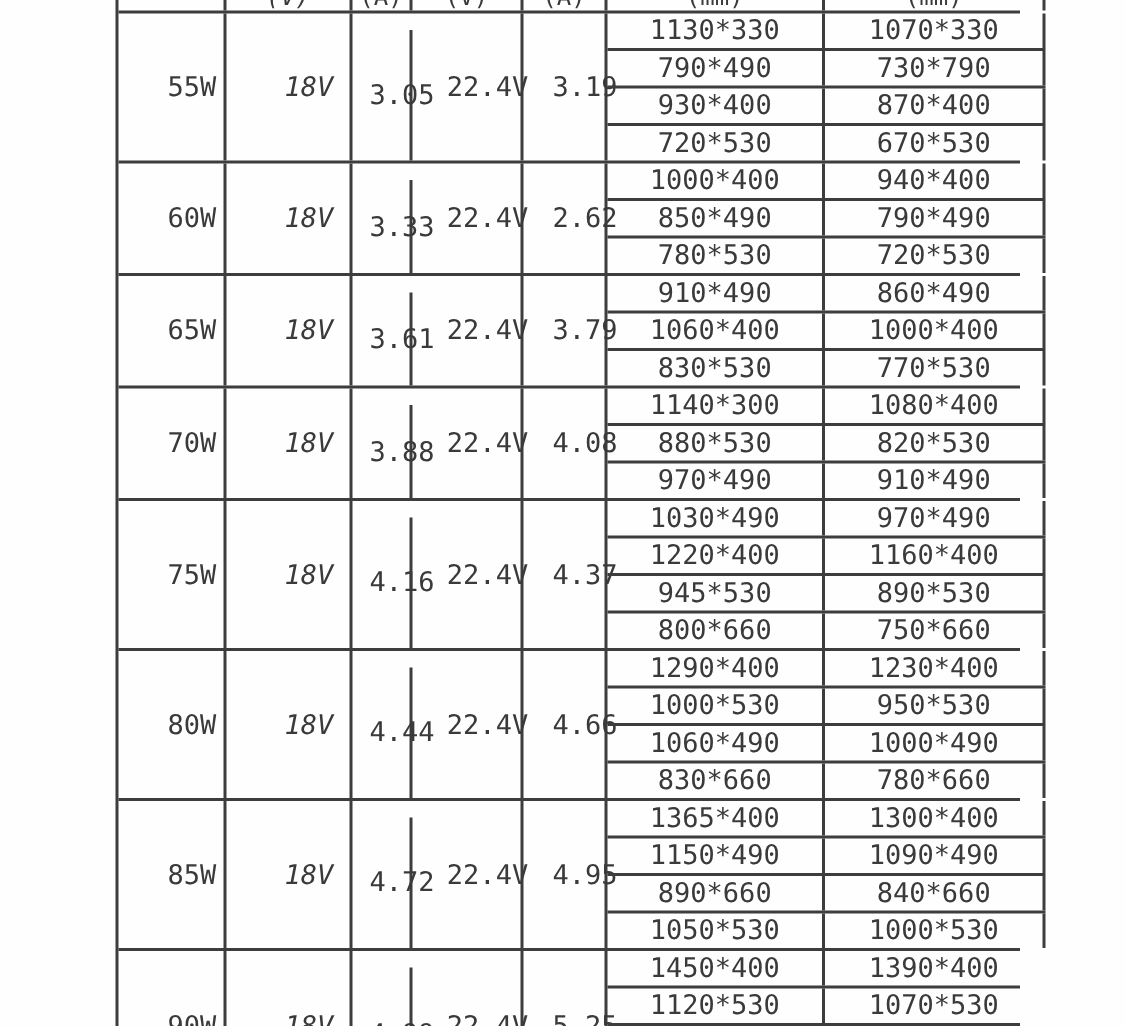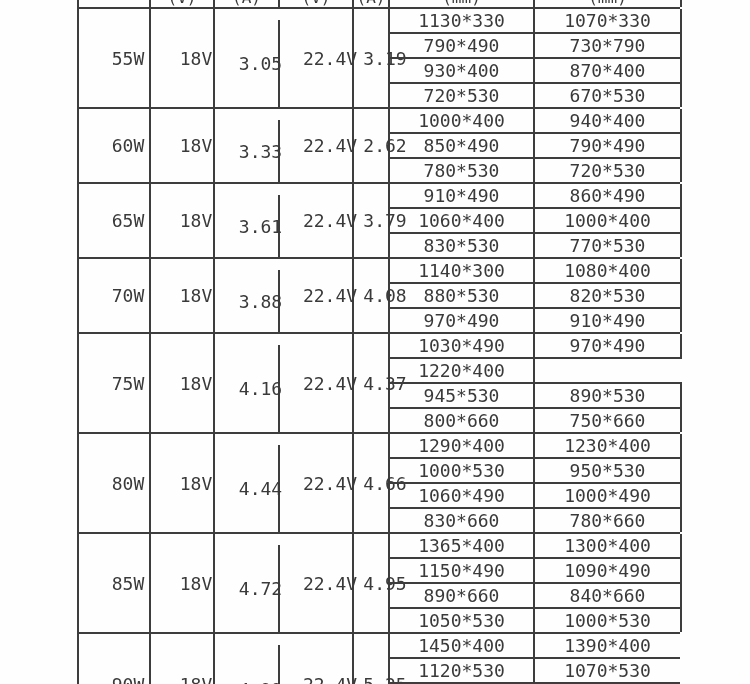--- a/index.html
+++ b/index.html
@@ -19,24 +19,24 @@
     position: absolute;
     left: 77px;
     top: -16px;
     width: 603px;
     border-left: 2px solid #3d3d3d;
     color: #3a3a3a;
     font-size: 18px;
   }
   
   .c1 { width: 72px; }
-  .c2 { width: 64px; }
-  .c3 { width: 65px; margin-top: 11px; }
+  .c2 { width: 84px; font-style: italic; }
+  .c3 { width: 40px; margin-top: 11px; }
   .c4 { width: 74px; }
-  .c5 { width: 36px; }
+  .c5 { width: 56px; }
   .c6 { width: 145px; }
   .c7 { width: 147px; }
 
   .hrow {
     display: flex;
     height: 25px;
     border-bottom: 2px solid #3d3d3d;
   }
   .hcell {
     position: relative;
@@ -329,20 +329,23 @@
                 <span>1030*490</span>
               </div>
               <div class="dcell c7">
                 <span>970*490</span>
               </div>
             </div>
             <div class="dimrow">
               <div class="dcell c6">
                 <span>1220*400</span>
               </div>
+              <div class="dcell c7">
+                <span>1160*400</span>
+              </div>
             </div>
             <div class="dimrow">
               <div class="dcell c6">
                 <span>945*530</span>
               </div>
               <div class="dcell c7">
                 <span>890*530</span>
               </div>
             </div>
             <div class="dimrow last">

